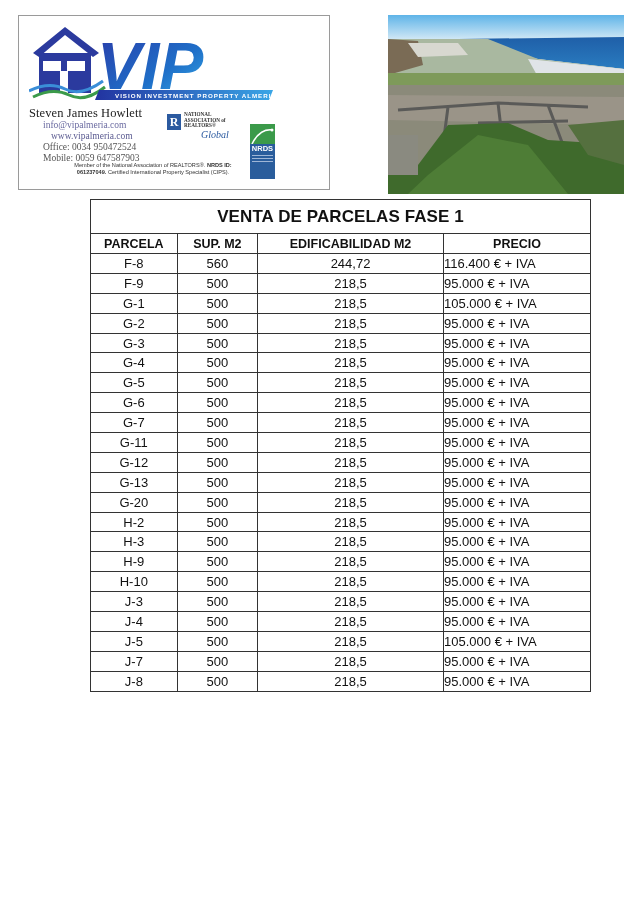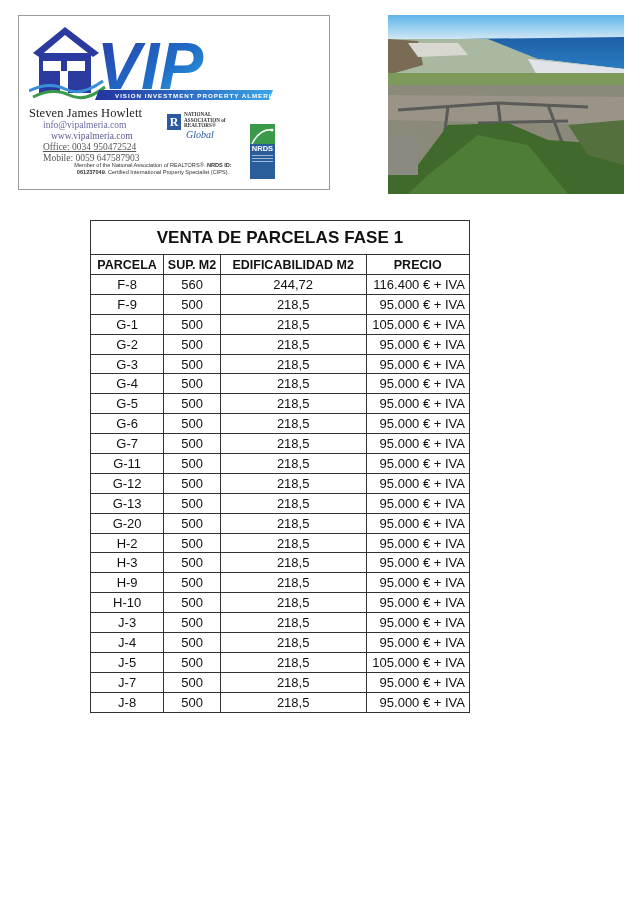--- a/index.html
+++ b/index.html
@@ -5,45 +5,45 @@
   html, body { margin:0; padding:0; }
   body { width:640px; height:904px; background:#ffffff; position:relative; overflow:hidden; font-family:"Liberation Sans", sans-serif; }
 
   
   .card { position:absolute; left:18px; top:15px; width:312px; height:175px; border:1px solid #9a9a9a; background:#fff; box-sizing:border-box; overflow:hidden; }
   .logo { position:absolute; left:10px; top:7px; width:248px; height:78px; }
   .agent-name { position:absolute; left:10px; top:90px; font-family:"Liberation Serif", serif; font-size:12.5px; color:#222; letter-spacing:0.1px; }
   .contact { position:absolute; left:24px; font-family:"Liberation Serif", serif; font-size:9.5px; color:#555; line-height:11px; }
   .contact.email { top:104px; color:#6a6aa0; }
   .contact.web { top:115px; color:#5a5a90; left:32px; }
-  .contact.office { top:126px;text-decoration:underline; }
+  .contact.office { top:126px; }
   .contact.mobile { top:137px; }
   .member-note { position:absolute; left:44px; top:146px; width:180px; font-size:5.6px; line-height:6.6px; color:#333; text-align:center; }
   .member-note b { font-weight:bold; }
   .nar { position:absolute; left:148px; top:96px; width:72px; height:34px; }
   .nar-r { position:absolute; left:0; top:2px; width:14px; height:16px; background:#2b5aa0; color:#fff; font-size:12px; font-weight:bold; text-align:center; line-height:16px; font-family:"Liberation Serif", serif; }
   .nar-text { position:absolute; left:17px; top:0; font-family:"Liberation Serif", serif; font-size:5.2px; line-height:5.6px; color:#333; font-weight:bold; }
-  .nar-global { position:absolute; left:19px; top:17px; font-family:"Liberation Serif", serif; font-style:italic; font-size:10px; color:#2b5aa0; }
+  .nar-global { position:absolute; left:34px; top:17px; font-family:"Liberation Serif", serif; font-style:italic; font-size:10px; color:#2b5aa0; }
   .aipp { position:absolute; left:231px; top:108px; width:25px; height:55px; background:#2a5d9c; }
   .aipp-top { position:absolute; left:0; top:0; width:25px; height:20px; background:#3b9a4a; border-radius:0 0 0 0; }
   .aipp-text { position:absolute; left:0; top:20px; width:25px; text-align:center; color:#fff; font-size:7.5px; font-weight:bold; }
   .aipp-small { position:absolute; left:2px; top:31px; width:21px; height:12px; }
   .aipp-small div { height:1px; background:#9fb6d6; margin-bottom:2px; }
 
   
   .photo { position:absolute; left:388px; top:15px; width:236px; height:179px; overflow:hidden; }
 
   
-  table.parcels { position:absolute; left:90px; top:220px; width:380px; border-collapse:collapse; font-family:"Liberation Sans", sans-serif; color:#111; }
+  table.parcels { position:absolute; left:90px; top:199px; width:501px; border-collapse:collapse; font-family:"Liberation Sans", sans-serif; color:#111; }
   table.parcels td, table.parcels th { border:1px solid #333; padding:0; }
   table.parcels { border:1.5px solid #222; }
   .title-row th { height:33px; font-size:17px; font-weight:bold; text-align:center; letter-spacing:0.1px; }
   .head-row th { height:19px; font-size:12.5px; font-weight:bold; text-align:center;margin-top:24px; }
   .data-row td { height:18.9px; font-size:13px; text-align:center; }
-  .data-row td.price { text-align:right; padding-right:4px; }
+  .data-row td.price { text-align:left; padding-right:4px; }
   col.c1 { width:82px; } col.c2 { width:76px; } col.c3 { width:176px; } col.c4 { width:139px; }
 </style>
 </head>
 <body>
 
 <div class="card">
   <svg class="logo" viewBox="0 0 248 78">
     <defs>
       <linearGradient id="vipgrad" x1="0" y1="0" x2="1" y2="1">
         <stop offset="0" stop-color="#2a3aa8"></stop>

